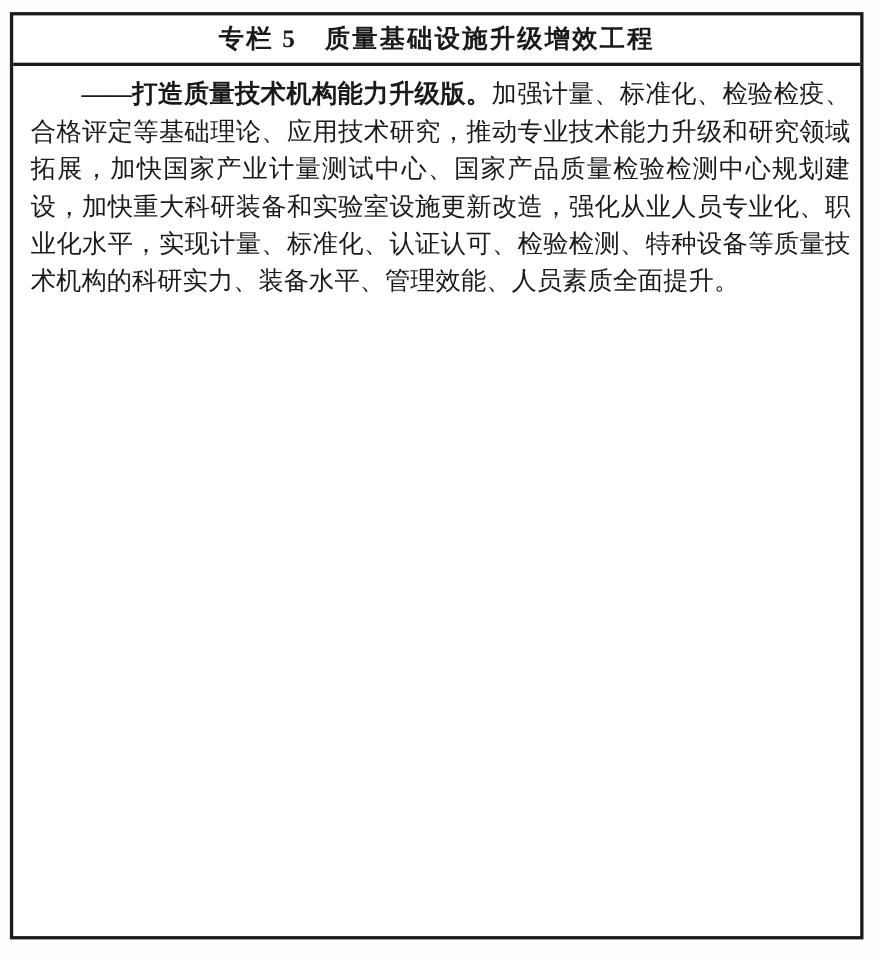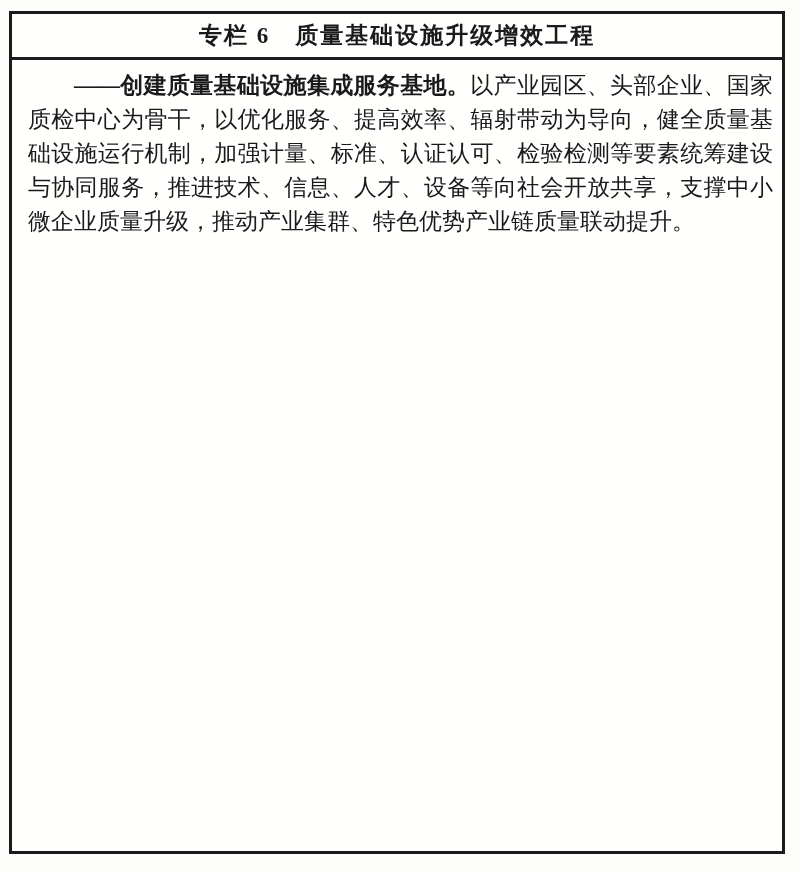--- a/index.html
+++ b/index.html
@@ -54,19 +54,19 @@
   .para .lead {
     font-weight: bold;
   }
 </style>
 </head>
 <body>
 
 <div class="page">
   <div class="panel">
     <div class="panel-title-row">
-      <h1 class="panel-title">专栏 6　质量基础设施升级增效工程</h1>
+      <h1 class="panel-title">专栏 5　质量基础设施升级增效工程</h1>
     </div>
     <div class="panel-body">
-      <p class="para"><span class="lead">——创建质量基础设施集成服务基地。</span><span>以产业园区、头部企业、国家质检中心为骨干，以优化服务、提高效率、辐射带动为导向，健全质量基础设施运行机制，加强计量、标准、认证认可、检验检测等要素统筹建设与协同服务，推进技术、信息、人才、设备等向社会开放共享，支撑中小微企业质量升级，推动产业集群、特色优势产业链质量联动提升。</span></p>
+      <p class="para"><span class="lead">——打造质量技术机构能力升级版。</span><span>加强计量、标准化、检验检疫、合格评定等基础理论、应用技术研究，推动专业技术能力升级和研究领域拓展，加快国家产业计量测试中心、国家产品质量检验检测中心规划建设，加快重大科研装备和实验室设施更新改造，强化从业人员专业化、职业化水平，实现计量、标准化、认证认可、检验检测、特种设备等质量技术机构的科研实力、装备水平、管理效能、人员素质全面提升。</span></p>
     </div>
   </div>
 </div>
 
 </body></html>

